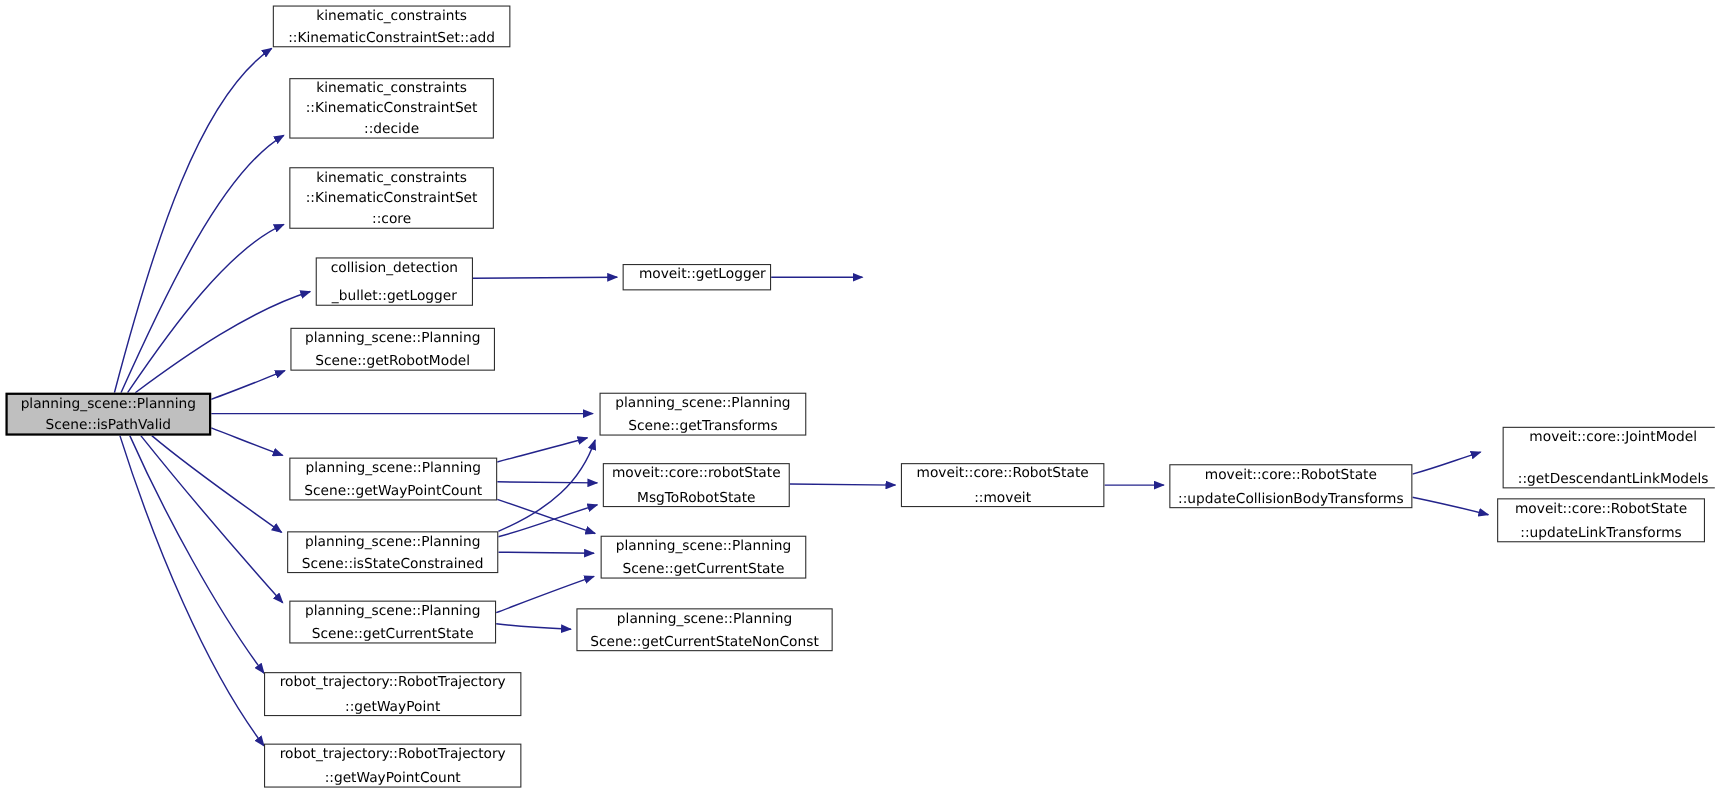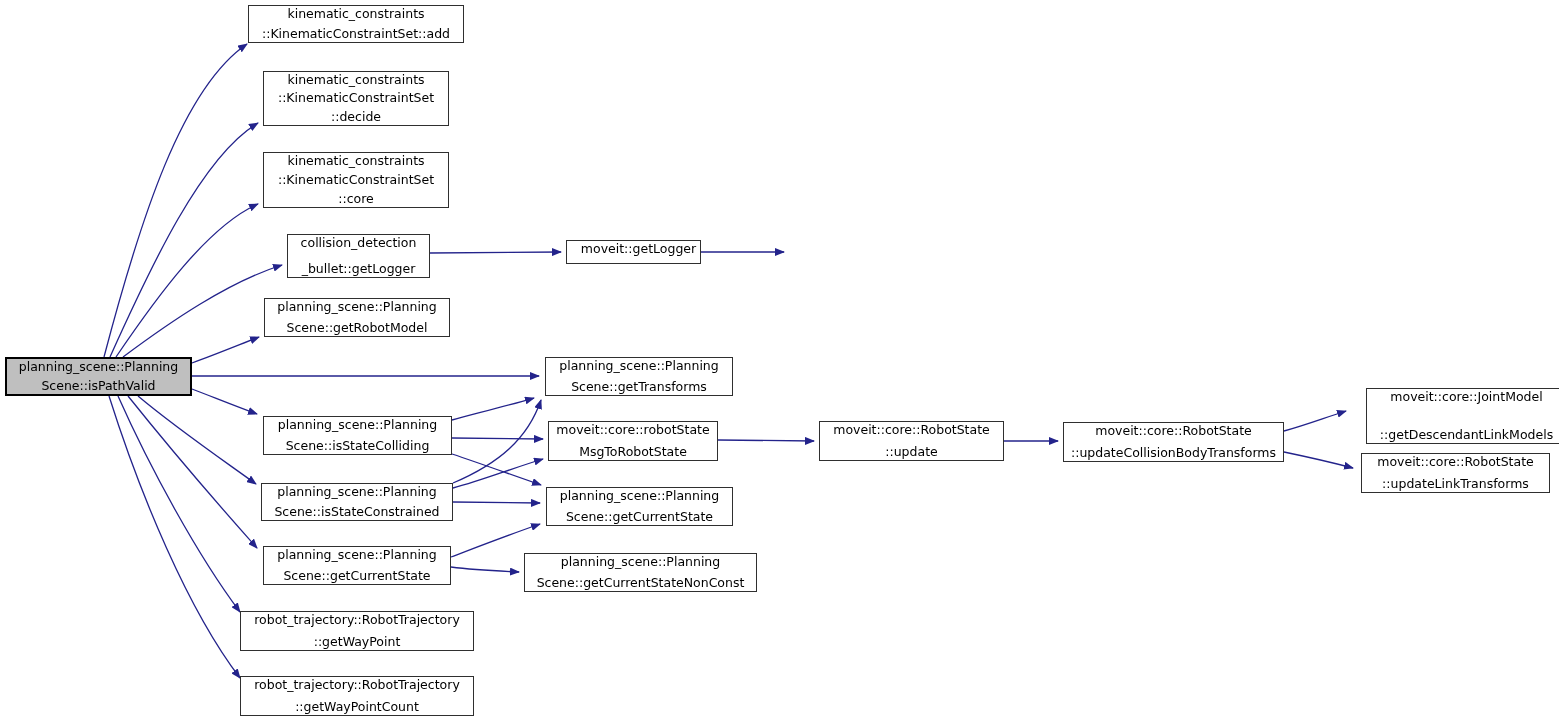--- a/index.html
+++ b/index.html
@@ -115,21 +115,21 @@
     <span>Scene::getRobotModel</span>
   </div>
 
   <div class="node" style="left:545px;top:357px;width:188px;height:39px;">
     <span>planning_scene::Planning</span>
     <span>Scene::getTransforms</span>
   </div>
 
   <div class="node" style="left:263px;top:416px;width:189px;height:39px;">
     <span>planning_scene::Planning</span>
-    <span>Scene::isStateColliding</span>
+    <span>Scene::getWayPointCount</span>
   </div>
 
   <div class="node" style="left:261px;top:483px;width:192px;height:38px;">
     <span>planning_scene::Planning</span>
     <span>Scene::isStateConstrained</span>
   </div>
 
   <div class="node" style="left:263px;top:546px;width:188px;height:39px;">
     <span>planning_scene::Planning</span>
     <span>Scene::getCurrentState</span>
@@ -160,21 +160,21 @@
     <span>Scene::getCurrentState</span>
   </div>
 
   <div class="node" style="left:524px;top:553px;width:233px;height:39px;">
     <span>planning_scene::Planning</span>
     <span>Scene::getCurrentStateNonConst</span>
   </div>
 
   <div class="node" style="left:819px;top:421px;width:185px;height:40px;">
     <span>moveit::core::RobotState</span>
-    <span>::update</span>
+    <span>::moveit</span>
   </div>
 
   <div class="node" style="left:1063px;top:422px;width:221px;height:40px;">
     <span>moveit::core::RobotState</span>
     <span>::updateCollisionBodyTransforms</span>
   </div>
 
   <div class="node" style="left:1351px;top:388px;width:201px;height:56px;margin-left:15px;">
     <span>moveit::core::JointModel</span>
     <span>::getDescendantLinkModels</span>

